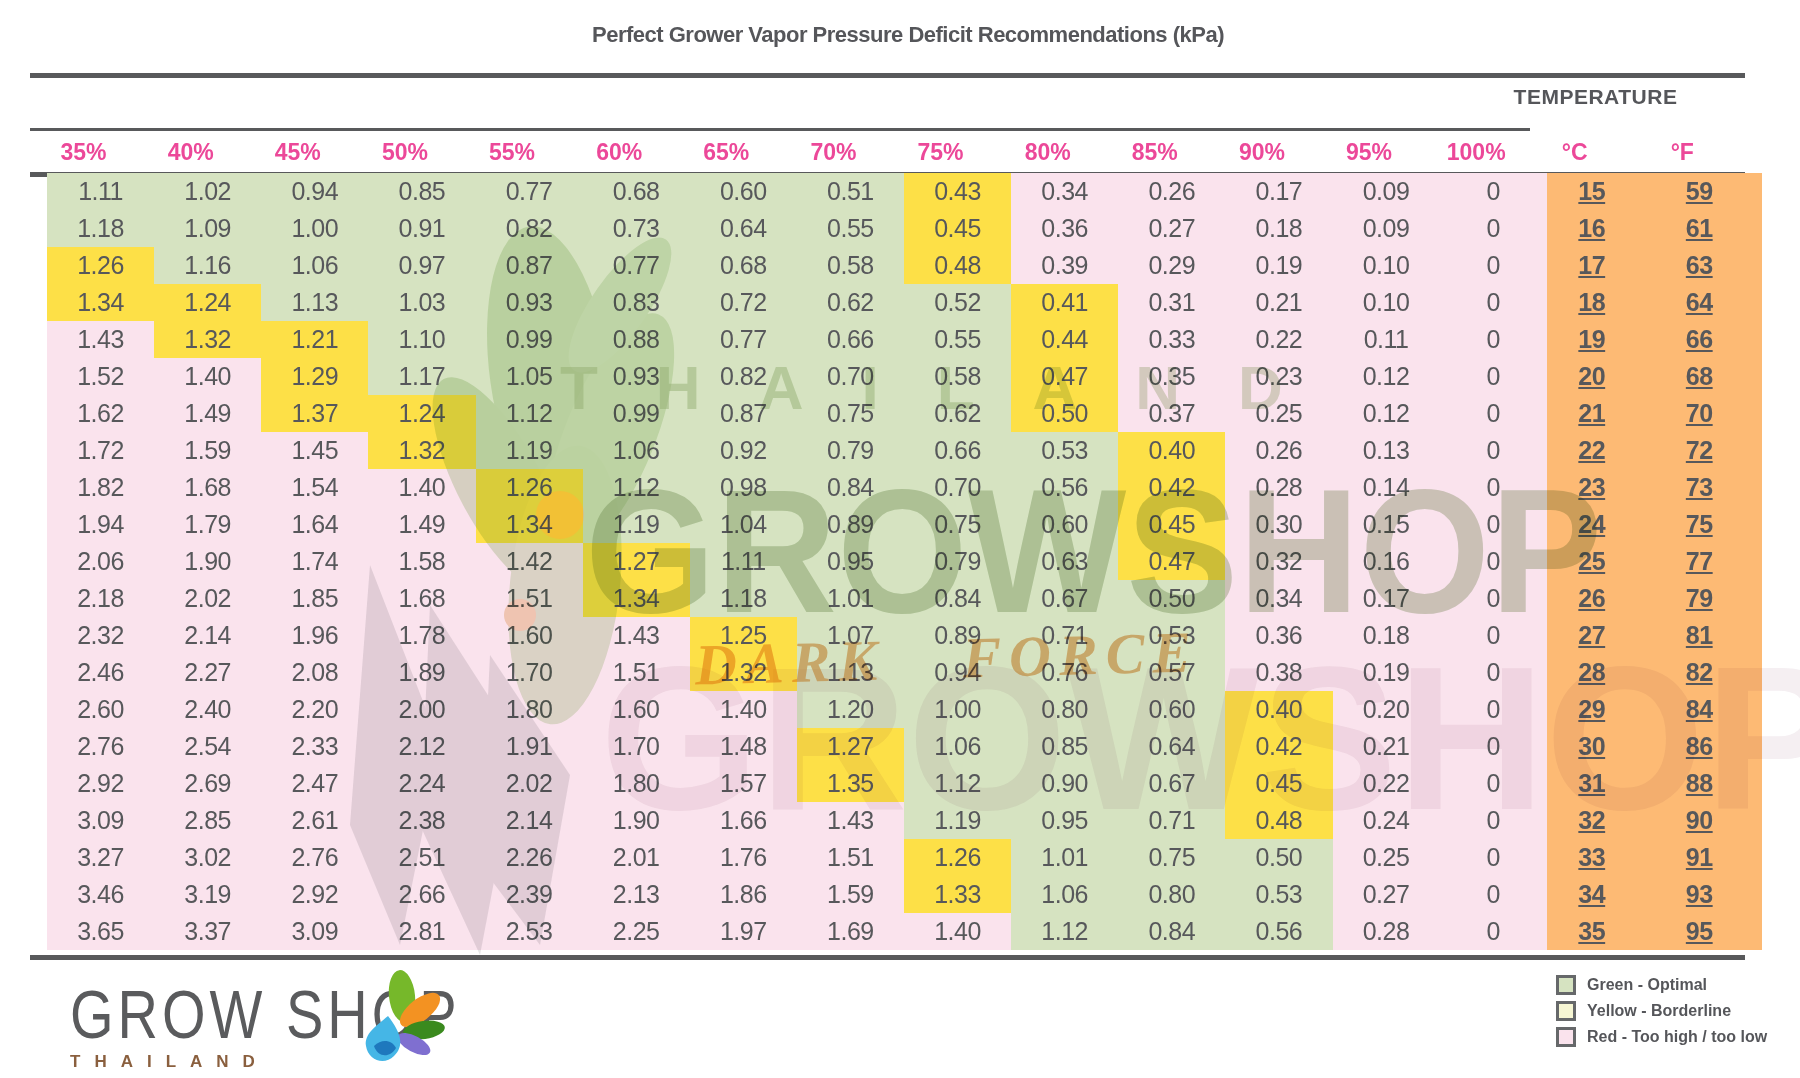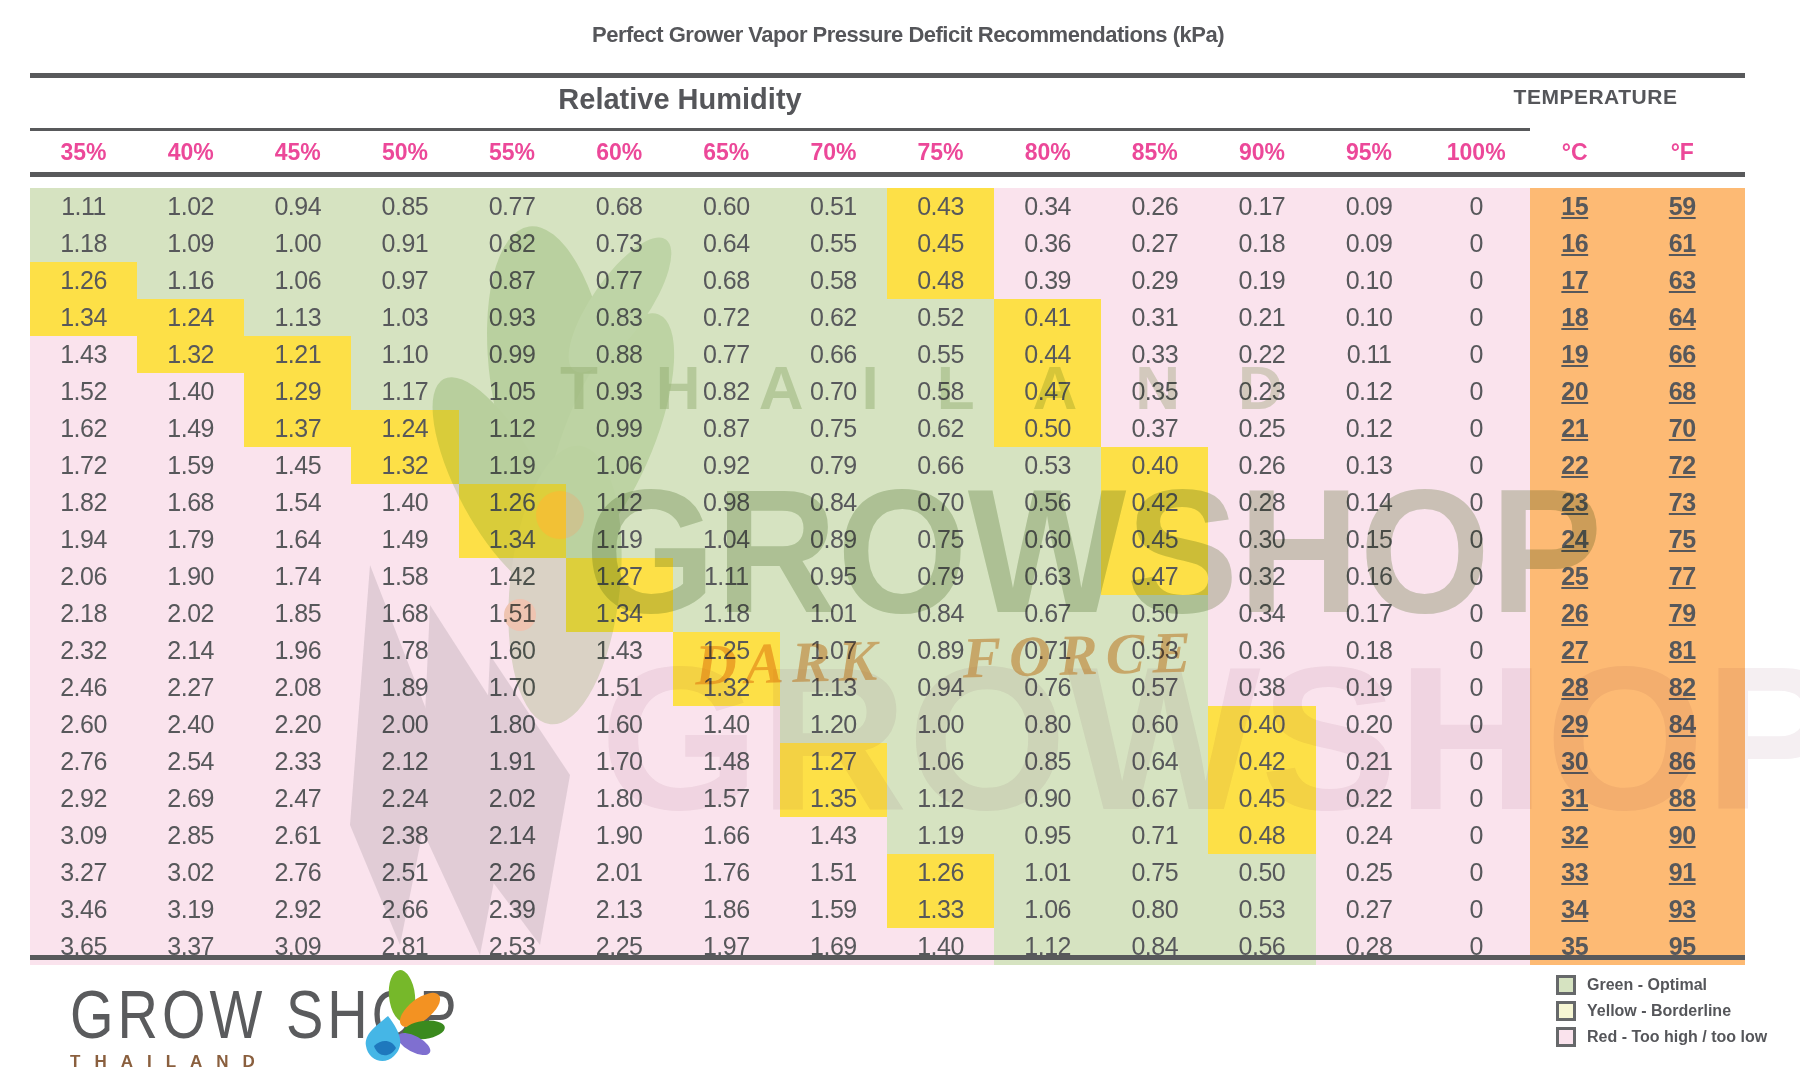--- a/index.html
+++ b/index.html
@@ -24,21 +24,21 @@
   .temp-label {
     position:absolute; left:1488px; top:85px; width:215px; text-align:center;
     font-size:21px; font-weight:bold; letter-spacing:0.5px; color:#55565a;
   }
   .col-headers, .grid {
     position:absolute; left:30px; width:1715px; display:grid;
     grid-template-columns: repeat(14, 107.14px) 90px 125px;
   }
   .col-headers { top:133px; }
   .hcell { height:38px; line-height:38px; text-align:center; font-size:23px; font-weight:bold; color:#ec4899; }
-  .grid { top:188px; grid-auto-rows:37px; }
+  .grid { top:173px; grid-auto-rows:37px;margin-left:17px; }
   .cell {
     display:flex; align-items:center; justify-content:center;
     font-size:25px; color:#57585b; letter-spacing:-0.5px;
   }
   .cell.g { background:#d6e3c1; }
   .cell.y { background:#fde047; }
   .cell.r { background:#fae3ed; }
   .cell.t { background:#fdba74; font-weight:bold;text-decoration:underline; }
   
   .watermark { position:absolute; left:0; top:0; width:1800px; height:1078px; pointer-events:none; mix-blend-mode:multiply; }
@@ -74,21 +74,20 @@
   .llabel { font-size:16px; font-weight:bold; color:#55565a; white-space:nowrap; }
 </style>
 </head>
 <body>
 
 <div class="page">
 
   <div class="title">Perfect Grower Vapor Pressure Deficit Recommendations (kPa)</div>
 
   <div class="rule rule-top"></div>
-  <div class="rh-label">Relative Humidity</div>
   <div class="temp-label">TEMPERATURE</div>
   <div class="rule rule-rh"></div>
 
   <div class="col-headers">
       <div class="hcell">35%</div>
       <div class="hcell">40%</div>
       <div class="hcell">45%</div>
       <div class="hcell">50%</div>
       <div class="hcell">55%</div>
       <div class="hcell">60%</div>

